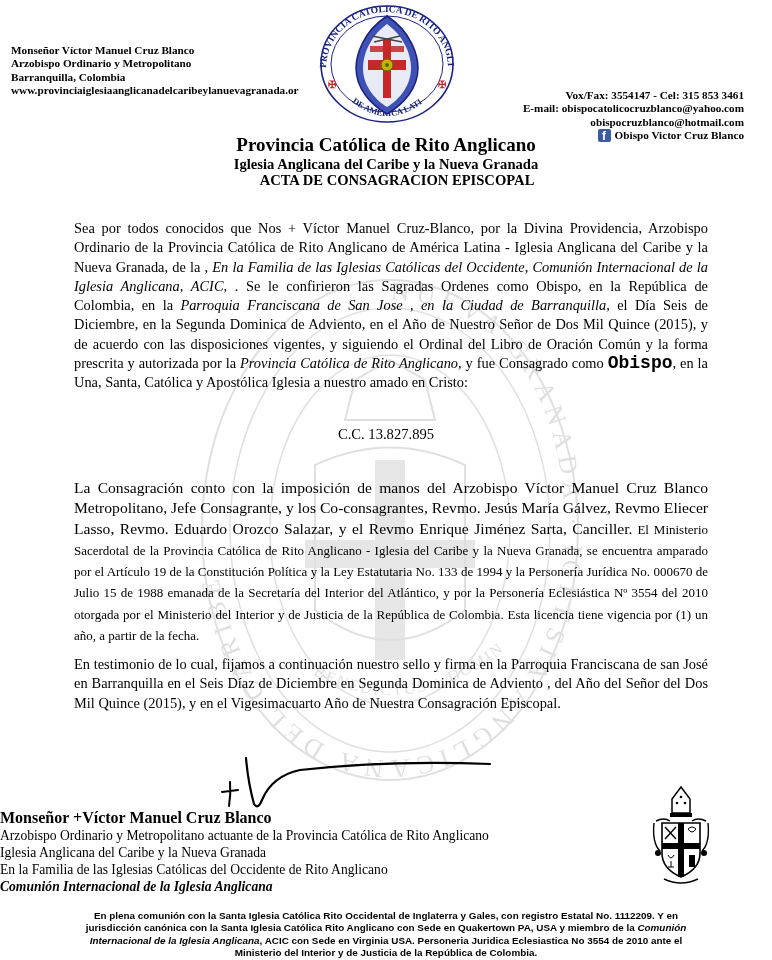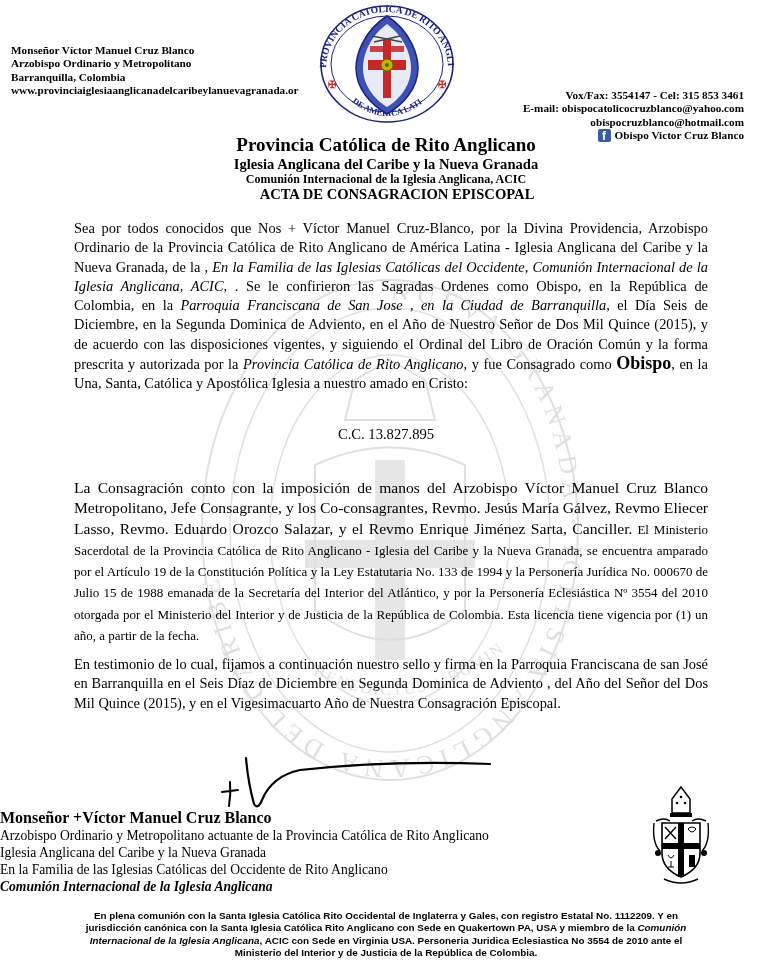--- a/index.html
+++ b/index.html
@@ -20,21 +20,21 @@
   
   .headings { left: 0; width: 772px; top: 134px; text-align: center; }
   .h1 { font-weight: bold; font-size: 19px; line-height: 22px; }
   .h2 { font-weight: bold; font-size: 14.6px; line-height: 16px; }
   .h3 { font-weight: bold; font-size: 12px; line-height: 14px; }
   .h4 { font-weight: bold; font-size: 14.6px; line-height: 17px; padding-left: 22px; }
 
   
   .body-text { left: 74px; width: 634px; font-size: 14.4px; line-height: 19.3px; text-align: justify; }
   .p1 { top: 219px; }
-  .p1 .big { font-weight: bold; font-size: 18px; font-family: Liberation Serif, serif; margin-top: 48px; }
+  .p1 .big { font-weight: bold; font-size: 18px; font-family: Liberation Mono, monospace; margin-top: 48px; }
   .consecrand { left: 0; width: 772px; top: 426px; text-align: center; font-size: 14.6px; line-height: 17px; }
   .consecrand .name { font-weight: bold; }
   .p2 { top: 478px; font-size: 15.6px; line-height: 20.3px; }
   .p2 .tight { font-size: 13px; }
   .p3 { top: 655px; }
 
   
   .signature { left: 220px; top: 752px; width: 280px; height: 58px; }
   .sign-block { left: 0; width: 772px; top: 808px; text-align: left; font-size: 13.6px; line-height: 17px; }
   .sign-name { font-weight: bold; font-size: 16px; line-height: 19px; }
@@ -98,21 +98,20 @@
   <div>obispocruzblanco@hotmail.com</div>
   <div class="fb-line">
     <span class="fb-icon">f</span>
     <span>Obispo Victor Cruz Blanco</span>
   </div>
 </div>
 
 <div class="abs headings">
   <div class="h1">Provincia Católica de Rito Anglicano</div>
   <div class="h2">Iglesia Anglicana del Caribe y la Nueva Granada</div>
-  <div class="h3">Comunión Internacional de la Iglesia Anglicana, ACIC</div>
   <div class="h4">ACTA DE CONSAGRACION EPISCOPAL</div>
 </div>
 
 <div class="abs body-text p1"><span>Sea por todos conocidos que Nos + Víctor Manuel Cruz-Blanco, por la Divina Providencia, Arzobispo Ordinario de la Provincia Católica de Rito Anglicano de América Latina - Iglesia Anglicana del Caribe y la Nueva Granada, de la , </span><i>En la Familia de las Iglesias Católicas del Occidente</i><span>, </span><i>Comunión Internacional de la Iglesia Anglicana, ACIC,</i><span> . Se le confirieron  las Sagradas Ordenes como Obispo, en la República de Colombia, en la </span><i>Parroquia Franciscana de San Jose , en la Ciudad de Barranquilla</i><span>, el Día Seis de Diciembre, en la Segunda Dominica de Adviento, en el Año de Nuestro Señor de Dos Mil Quince (2015), y de acuerdo con las disposiciones vigentes, y siguiendo el Ordinal del Libro de Oración Común y la forma prescrita y autorizada por la </span><i>Provincia Católica de Rito Anglicano</i><span>, y fue Consagrado como </span><span class="big">Obispo</span><span>, en la Una, Santa, Católica y Apostólica Iglesia a nuestro amado en Cristo:</span></div>
 
 <div class="abs consecrand">
   <div>C.C. 13.827.895</div>
 </div>
 
 <div class="abs body-text p2"><span>La Consagración conto  con la imposición de manos del Arzobispo Víctor Manuel Cruz Blanco Metropolitano, Jefe Consagrante, y los Co-consagrantes, Revmo. Jesús María Gálvez, Revmo Eliecer Lasso, Revmo. Eduardo Orozco Salazar, y el Revmo Enrique Jiménez Sarta, Canciller.</span><span class="tight"> El Ministerio Sacerdotal de la Provincia Católica de Rito Anglicano - Iglesia del Caribe y la Nueva Granada, se encuentra amparado por el Artículo 19 de la Constitución Política y la Ley Estatutaria No. 133 de 1994 y la Personería Jurídica No. 000670 de Julio 15 de 1988 emanada de la Secretaría del Interior del Atlántico,  y por la Personería Eclesiástica Nº 3554 del 2010 otorgada por el Ministerio del Interior y de Justicia de la República de Colombia.  Esta licencia tiene vigencia por (1) un año, a partir de la fecha.</span></div>

